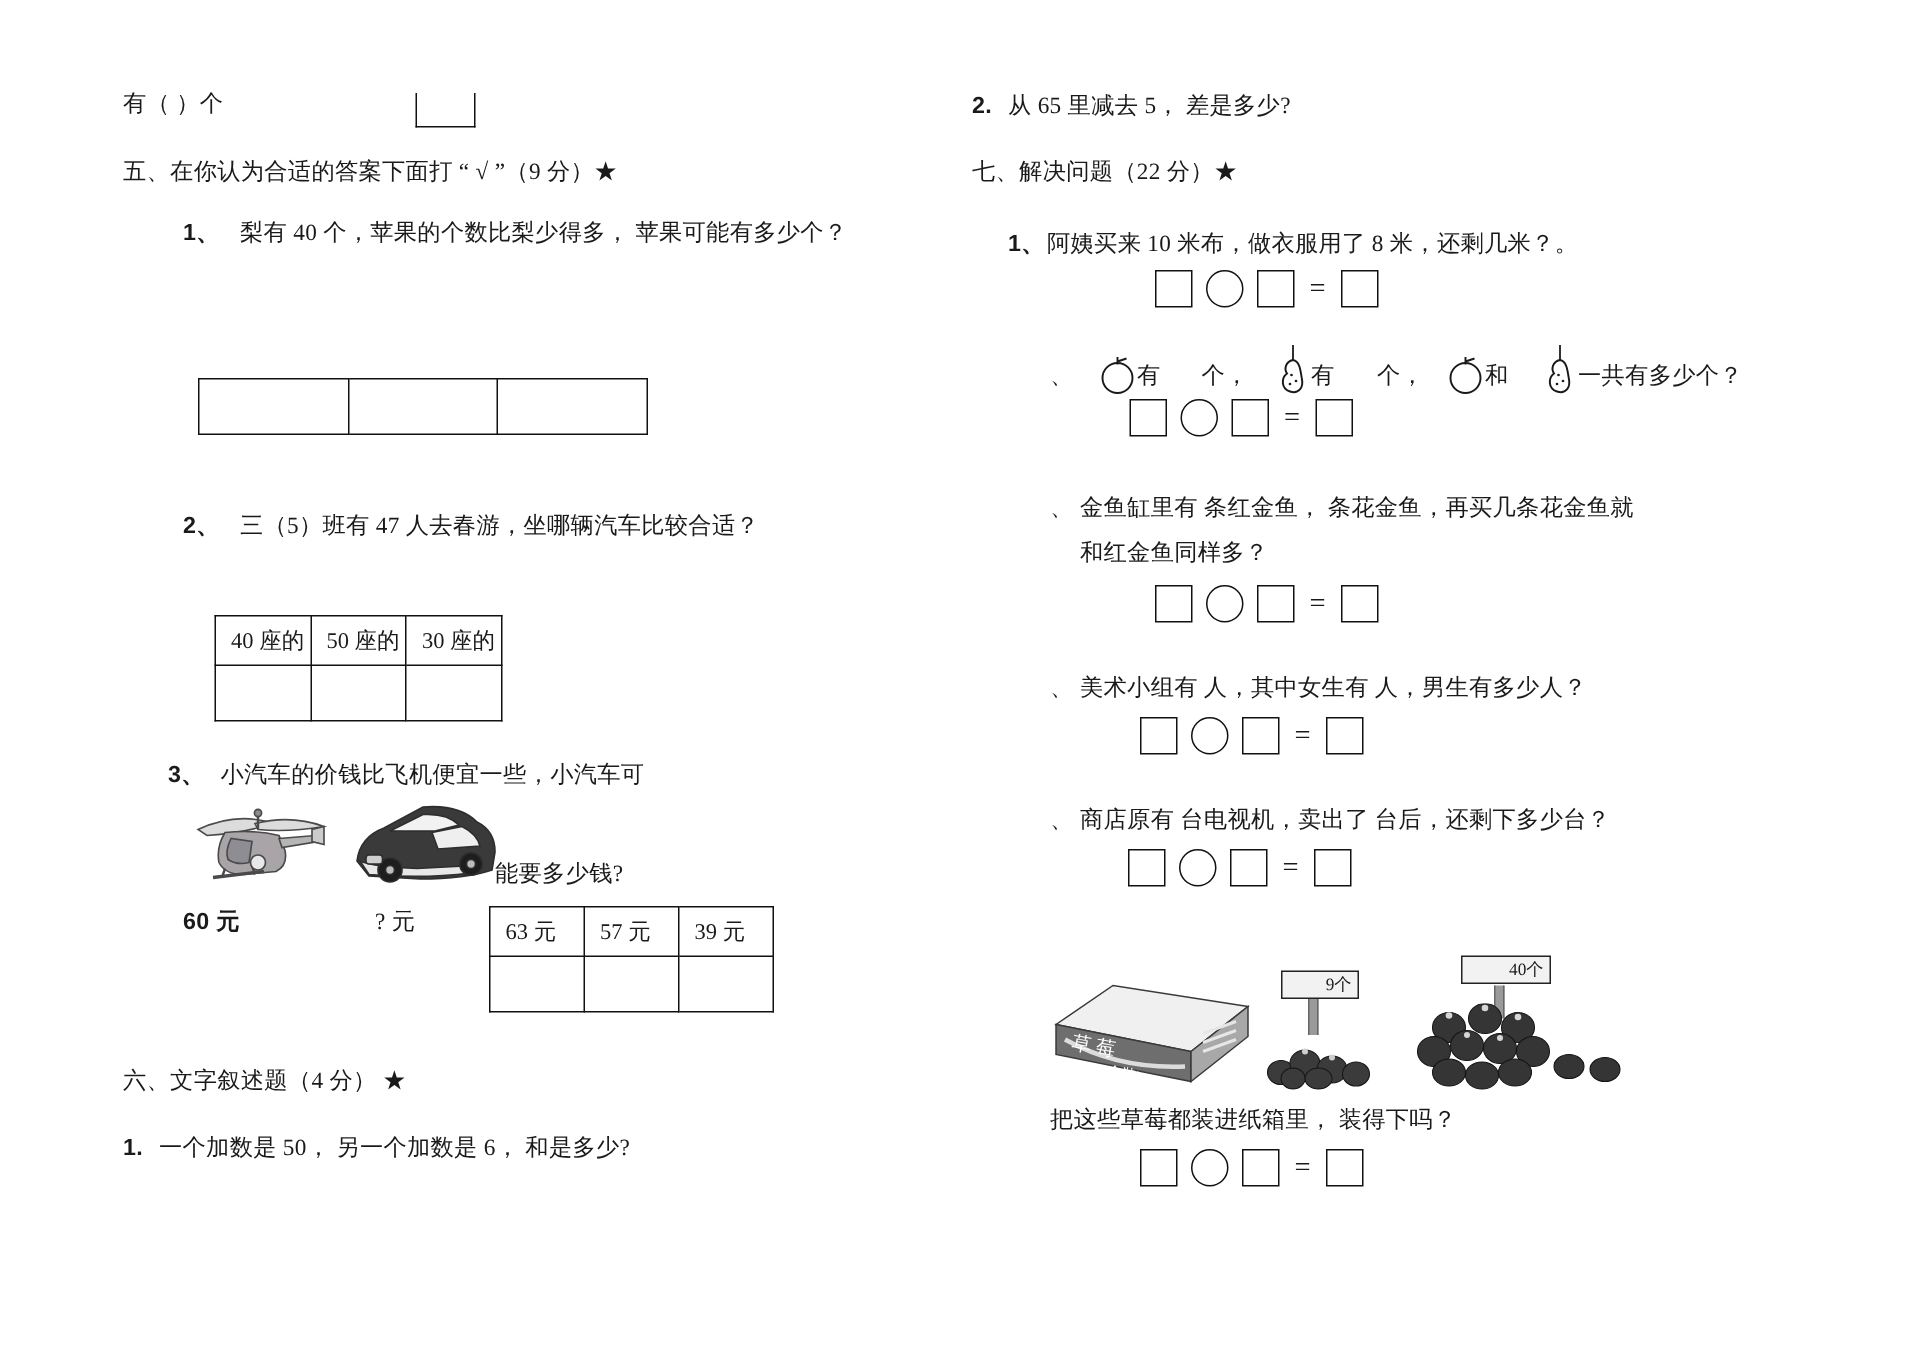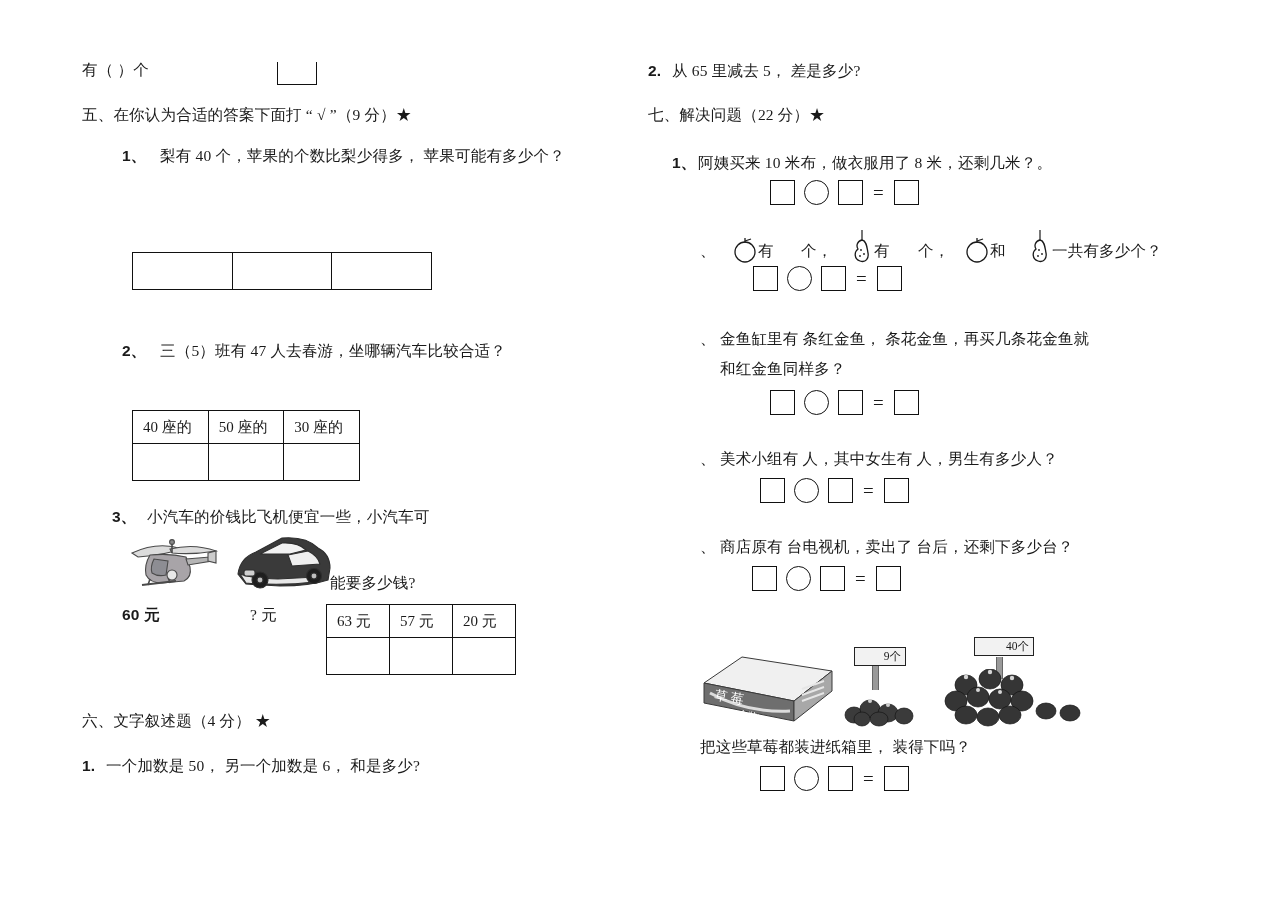--- a/index.html
+++ b/index.html
@@ -142,21 +142,21 @@
         <td class="blank"></td>
         <td class="blank"></td>
         <td class="blank"></td>
       </tr>
     </tbody>
       </table>
 
     <div class="ln b" style="left:40px; top:340px;">2、</div>
     <div class="ln" style="left:78px; top:340px;">三（5）班有 47 人去春游，坐哪辆汽车比较合适？</div>
 
-    <table class="tbl" style="left:50px; top:410px; width:228px;">
+    <table class="tbl" style="left:61px; top:410px; width:192px;">
       <tbody>
           <tr>
         <td>40 座的</td>
         <td>50 座的</td>
         <td>30 座的</td>
       </tr>
       <tr>
         <td class="blank"></td>
         <td class="blank"></td>
         <td class="blank"></td>
@@ -205,21 +205,21 @@
     </div>
     <div class="ln" style="left:168px; top:604px;">? 元</div>
 
     <div class="ln" style="left:248px; top:572px;">能要多少钱?</div>
 
     <table class="tbl" style="left:244px; top:604px; width:190px;">
       <tbody>
           <tr>
         <td>63 元</td>
         <td>57 元</td>
-        <td>20 元</td>
+        <td>39 元</td>
       </tr>
       <tr>
         <td class="blank"></td>
         <td class="blank"></td>
         <td class="blank"></td>
       </tr>
     </tbody>
       </table>
 
     <div class="ln sect" style="left:0; top:710px;">六、文字叙述题（4 分） ★</div>

